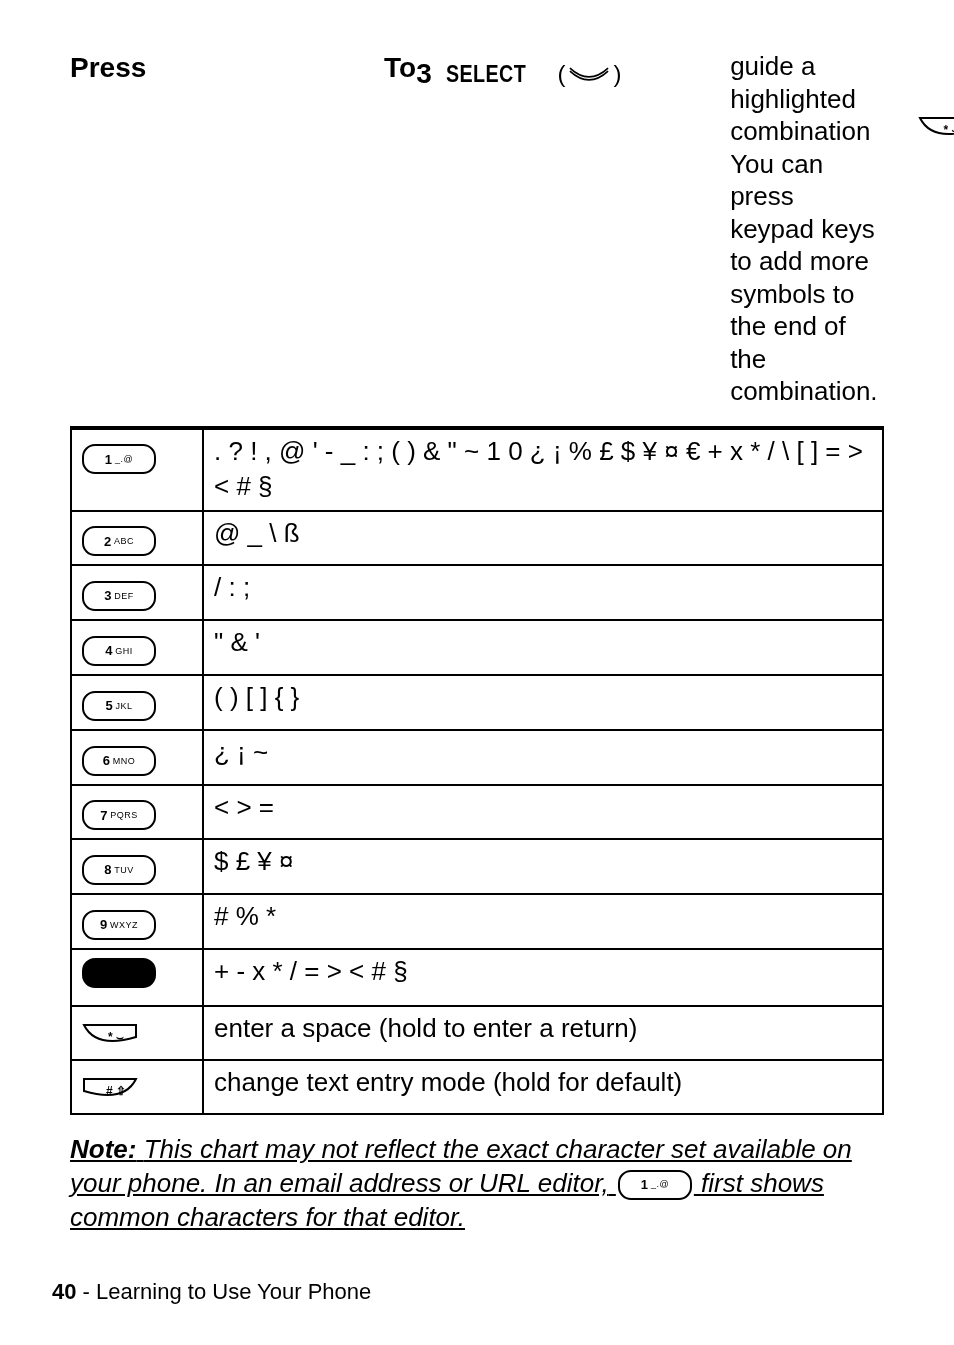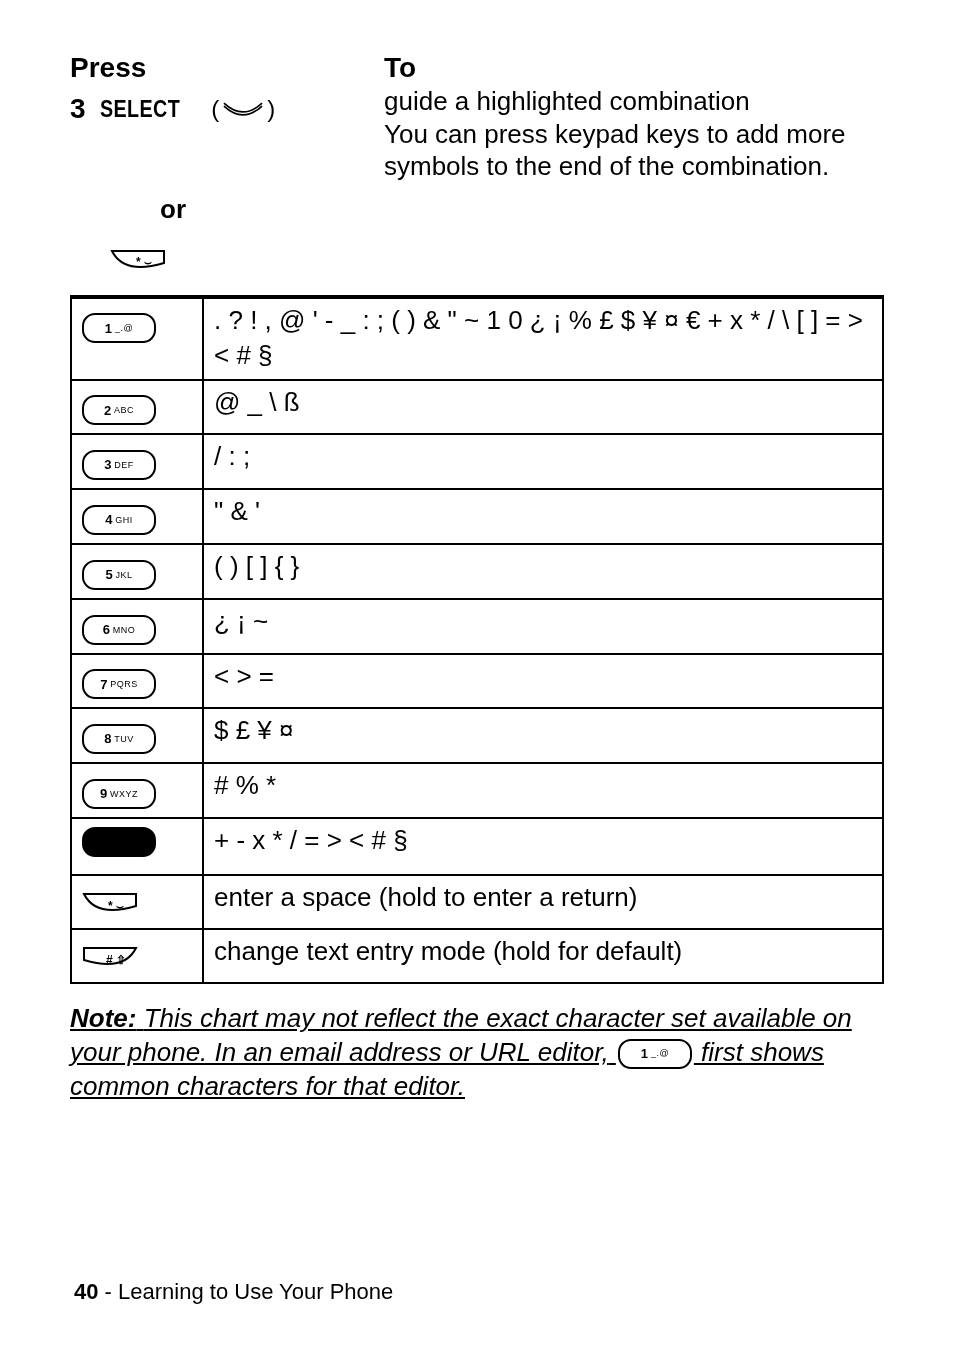--- a/index.html
+++ b/index.html
@@ -13,21 +13,21 @@
     width: 954px;
     height: 1345px;
     box-sizing: border-box;
     padding: 50px 70px 30px 70px;
     position: relative;
   }
 
   
   .press-to {
     display: flex;
-    flex-direction: column;
+    flex-direction: row;
     font-size: 26px;
     line-height: 1.25;
   }
   .pt-row {
     display: flex;
     gap: 24px;
   }
   .pt-left {
     width: 290px;
     flex: 0 0 290px;
@@ -186,21 +186,21 @@
     text-decoration: underline;
   }
   p.note .lead {
     font-style: italic;
     font-weight: 800;
   }
 
   
   .footer {
     position: absolute;
-    left: 74px;
+    left: 52px;
     bottom: 40px;
     font-size: 22px;
   }
   .footer .pg {
     font-weight: 700;
   }
 
   
   .select-paren {
     display: inline-flex;

